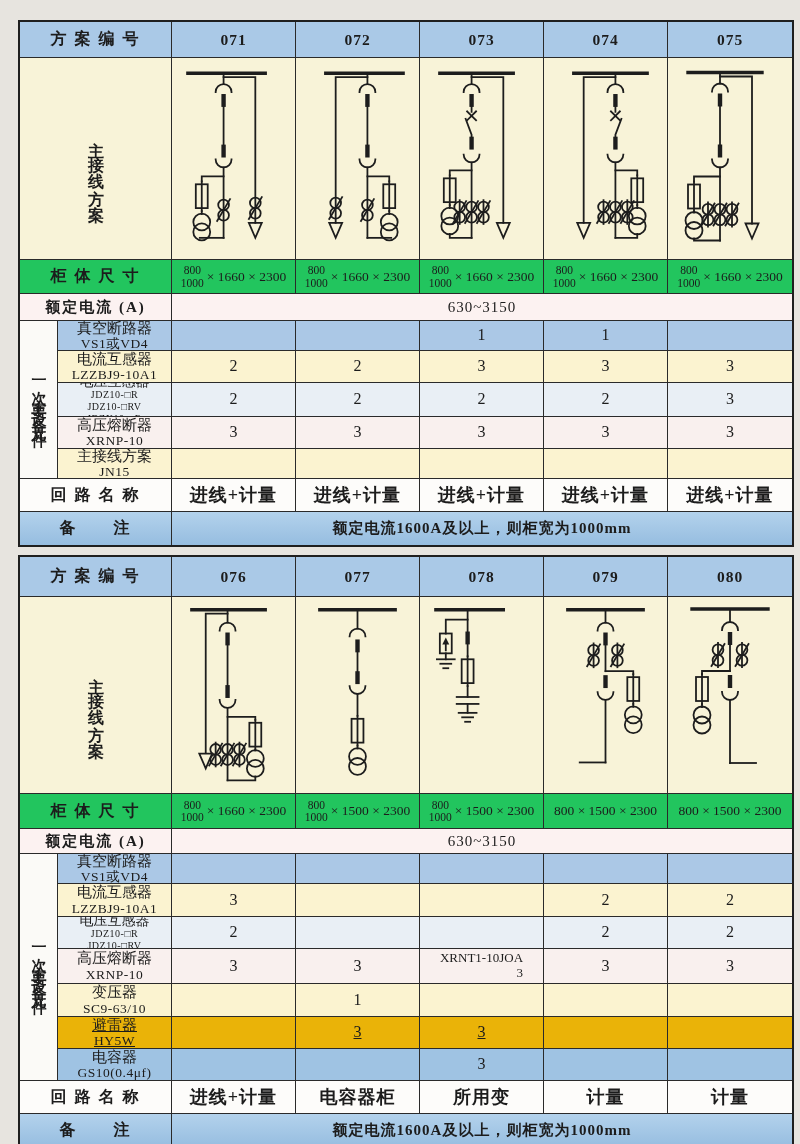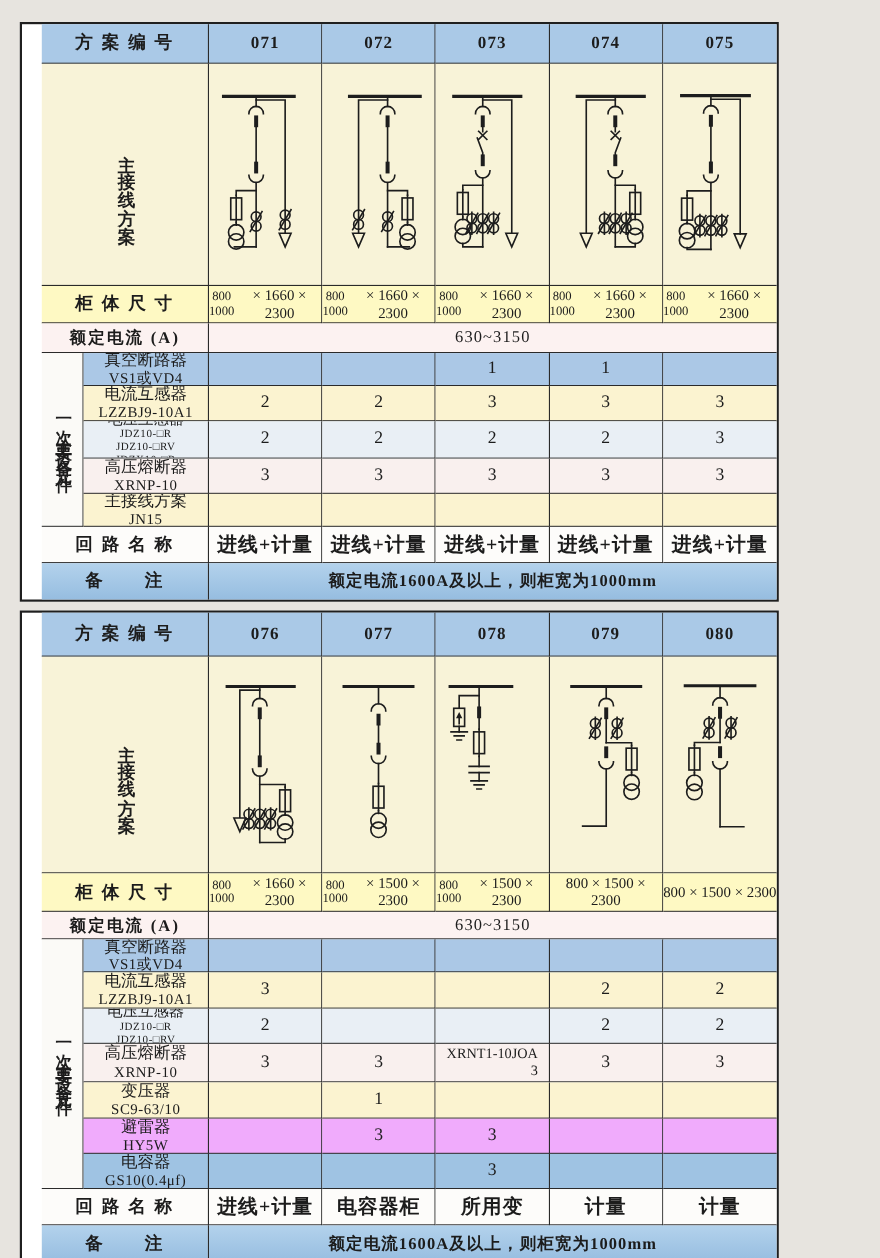--- a/index.html
+++ b/index.html
@@ -5,27 +5,26 @@
   html,body{margin:0;padding:0;}
   body{
     width:800px;height:1144px;
     background:#e7e4df;
     font-family:"Liberation Serif","DejaVu Serif",serif;
     color:#1c1c1c;
     -webkit-font-smoothing:antialiased;
   }
   .page{position:relative;width:800px;height:1144px;overflow:hidden;}
   .tbl{
-    width:690px;margin-left:18px;
+    width:776px;margin-left:18px;
     display:grid;
     grid-template-columns:38px 114px repeat(5,1fr);
     background:#fff;
     border:2.5px solid #1f1f1f;
     box-sizing:border-box;
-    padding-left:18px;
   }
   .t1{margin-top:20px;}
   .t2{margin-top:8px;}
   .c{
     border-right:1.2px solid #2a2a2a;
     border-bottom:1.2px solid #2a2a2a;
     display:flex;align-items:center;justify-content:center;
     text-align:center;overflow:hidden;box-sizing:border-box;
     min-width:0;min-height:0;
   }
@@ -44,27 +43,27 @@
     font-size:16px;letter-spacing:16px;font-weight:bold;
     padding-top:18px;
   }
   .vert2{
     writing-mode:vertical-rl;
     font-size:15px;letter-spacing:7px;font-weight:bold;
   }
   
   .hdr{background:#aac9e7;}
   .cream{background:#f8f3d8;}
-  .dimbg{background:#fef9c3;}
+  .dimbg{background:#22c55e;}
   .curbg{background:#fcf2f1;}
   .r1{background:#abc8e6;}
   .r2{background:#fbf3d0;}
   .r3{background:#e9eff5;}
   .r4{background:#f9f0ee;text-align:right;}
-  .r5{background:#f0abfc;}
+  .r5{background:#eab308;text-decoration:underline;}
   .r6{background:#9fc3e3;}
   .loopbg{background:#fdfcfa;}
   .notebg{background:linear-gradient(180deg,#b3d2ec,#96bde0);}
   .grpbg{background:#fbfaf7;}
 
   .dim{font-size:13.5px;gap:3px;line-height:1.15;}
   .frac{font-size:11.5px;line-height:1.08;white-space:pre-line;text-align:center;}
   .frac:empty{display:none;}
   .sub{flex-direction:column;line-height:1.12;padding:1px 2px;}
   .nm{font-size:15px;}

